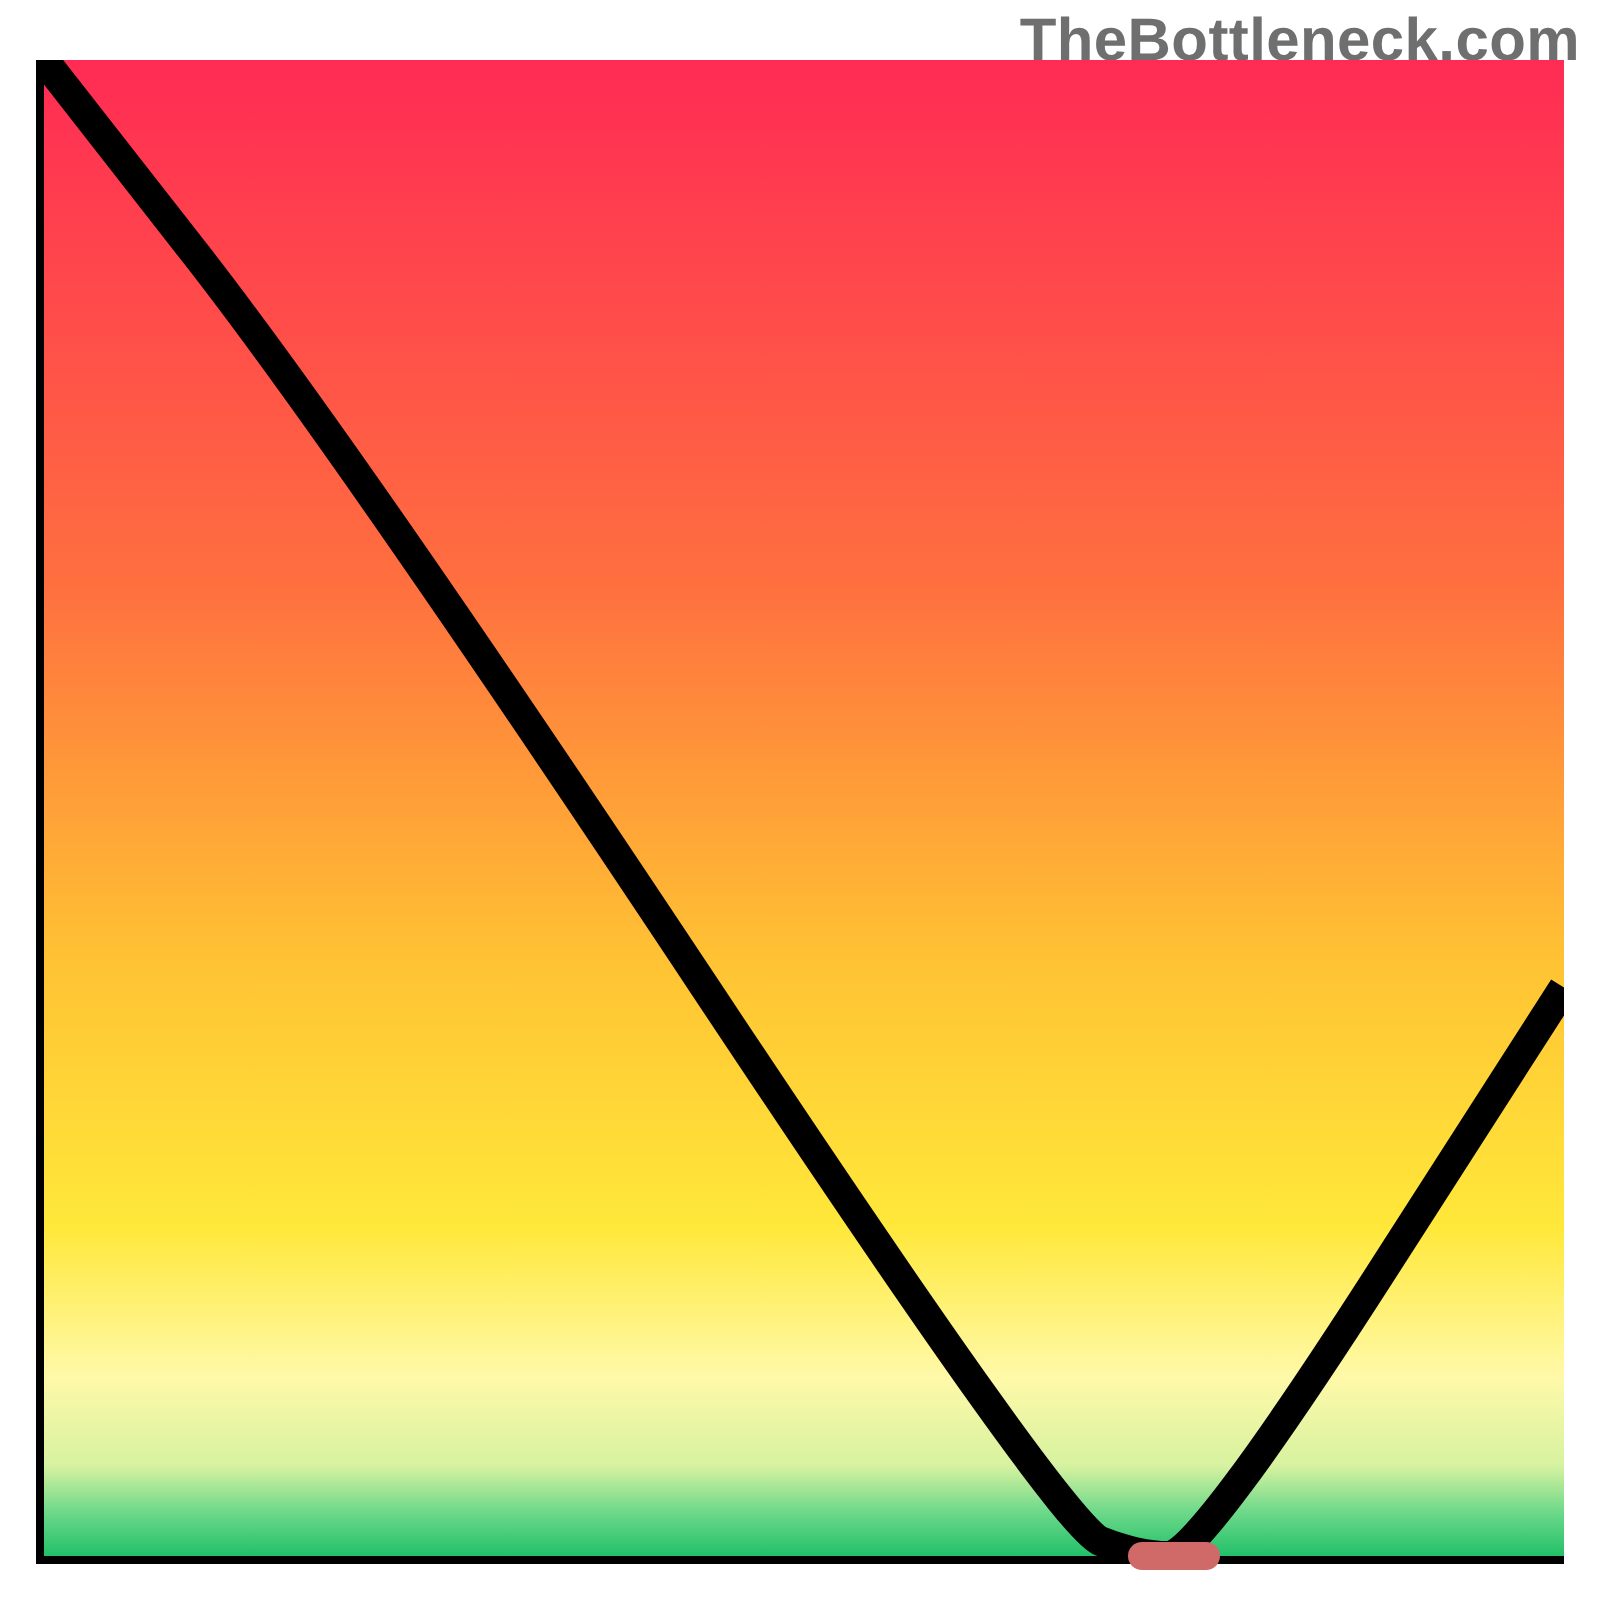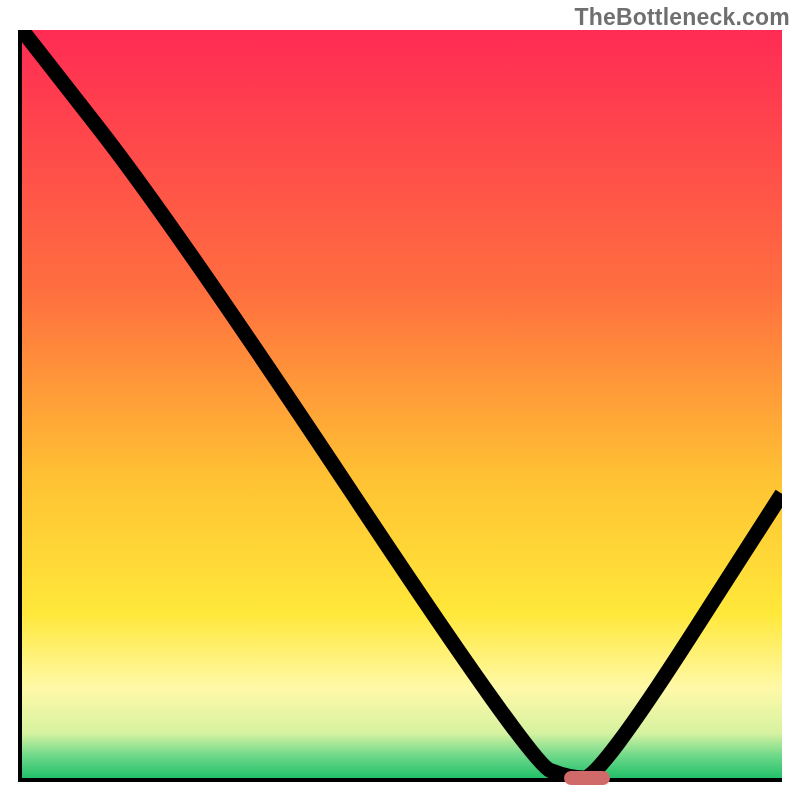--- a/index.html
+++ b/index.html
@@ -3,21 +3,21 @@
 <meta charset="utf-8">
 <style>
   * { margin: 0; padding: 0; box-sizing: border-box; }
   html, body { width: 800px; height: 800px; overflow: hidden; background: #fff; }
   .wrap { position: relative; width: 800px; height: 800px; }
   .watermark {
     position: absolute;
     top: 4px;
     right: 10px;
     font-family: Arial, Helvetica, sans-serif;
-    font-size: 23px;
+    font-size: 30px;
     font-weight: 600;
     color: #6f6f6f;
     letter-spacing: 0.2px;
   }
   .plot {
     position: absolute;
     left: 18px;
     top: 30px;
     width: 764px;
     height: 752px;

